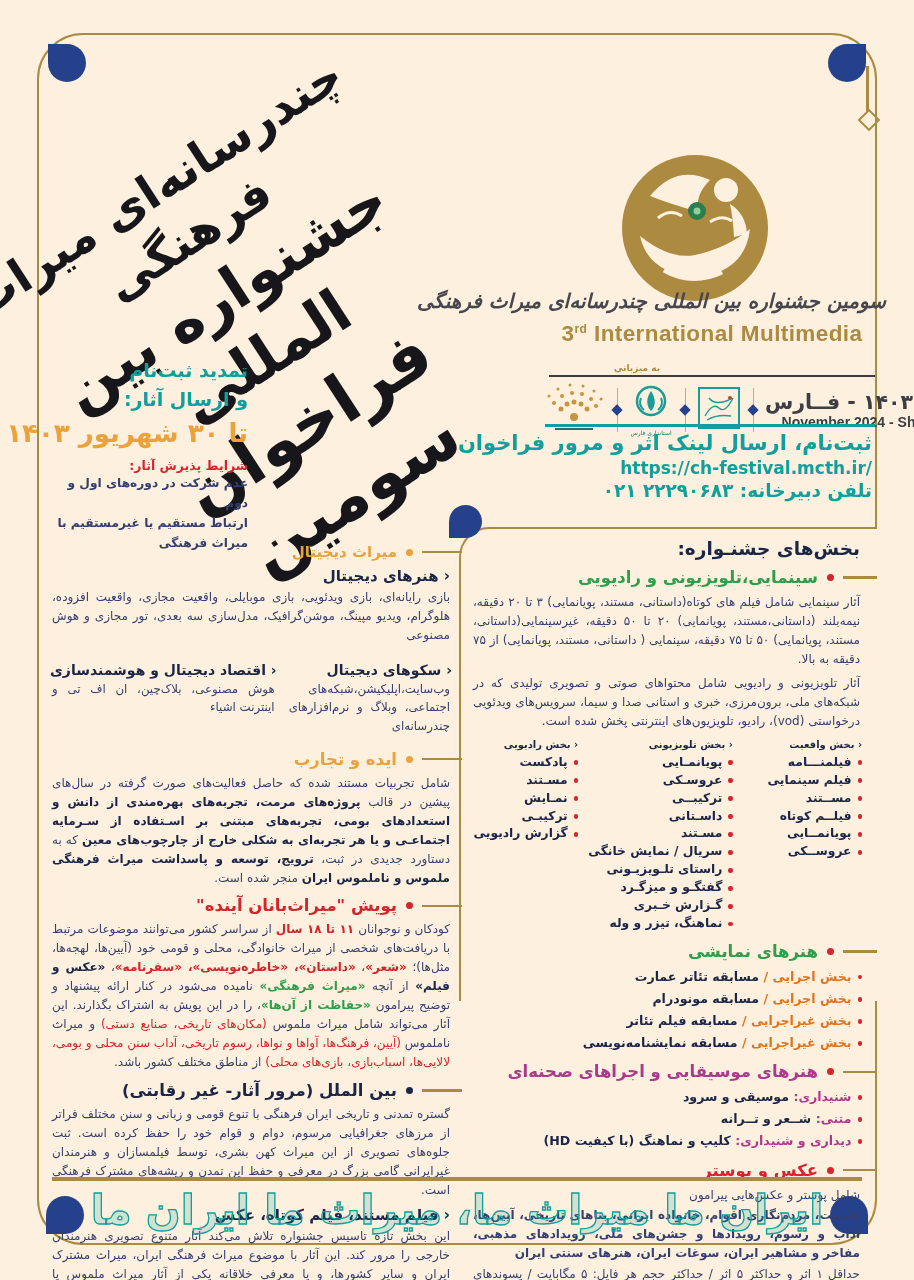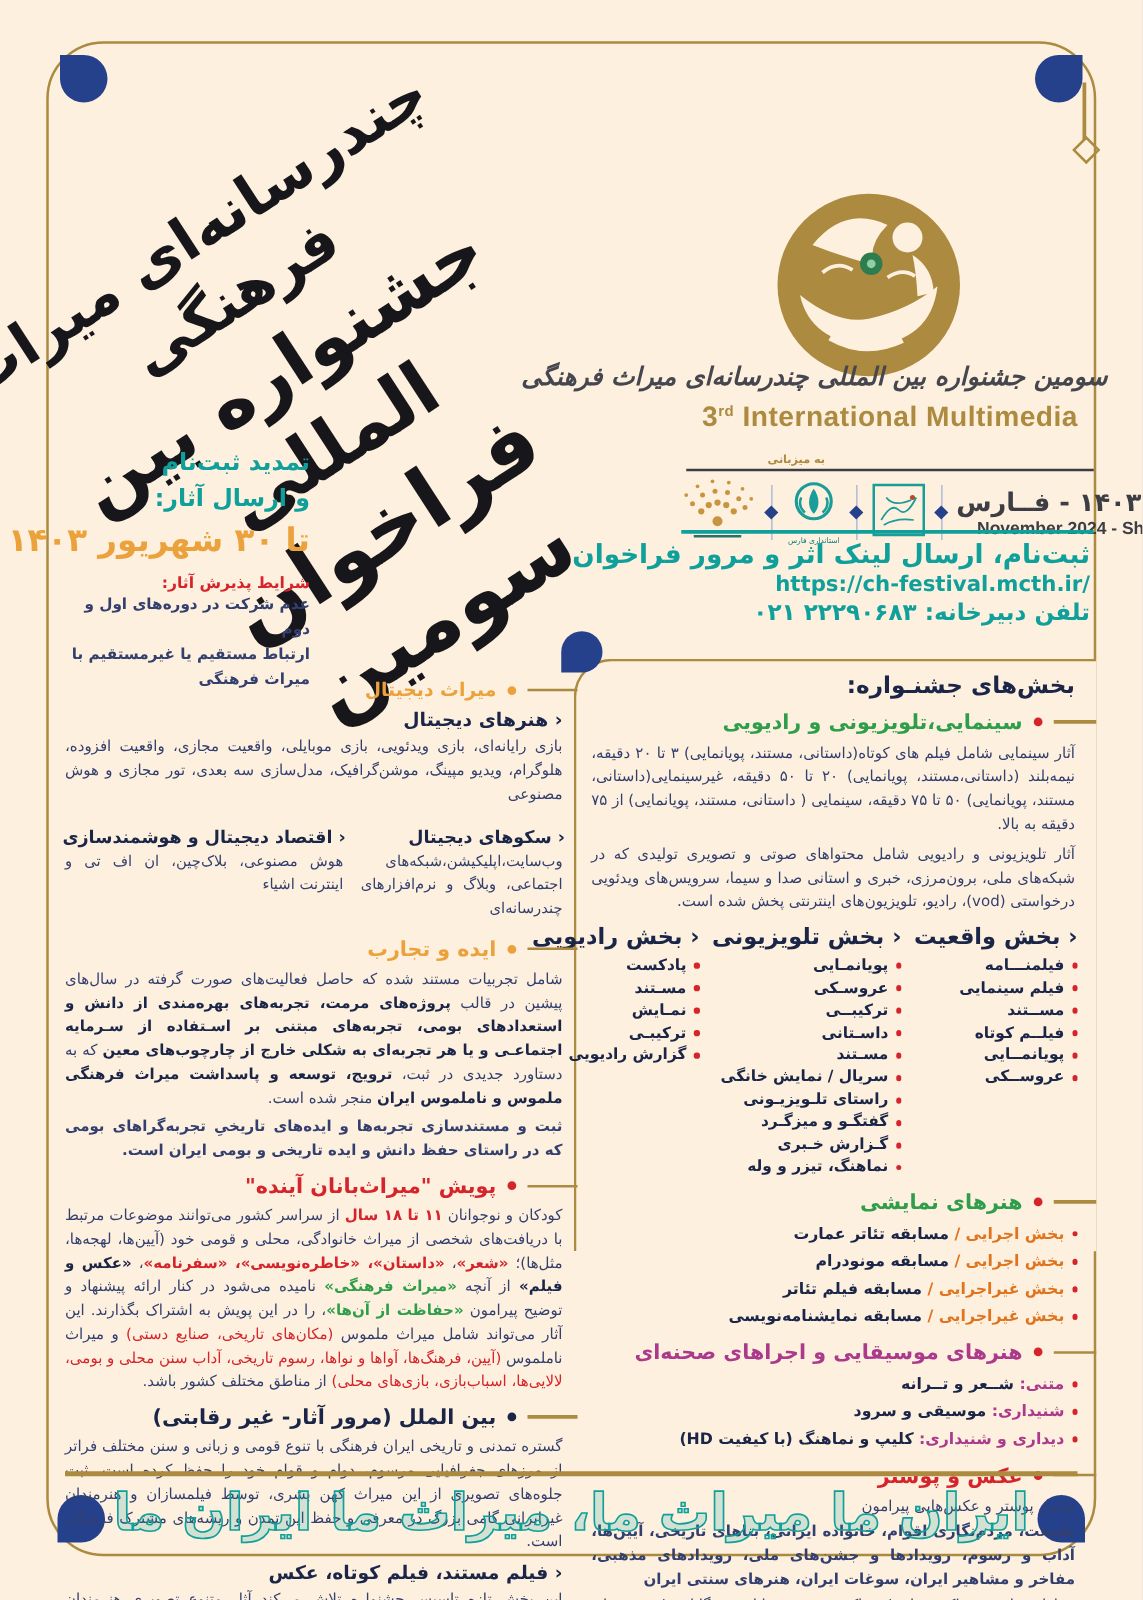--- a/index.html
+++ b/index.html
@@ -95,21 +95,21 @@
   .h-navy{color:var(--navyd);} .h-magenta{color:var(--magenta);}
   .d-red{background:var(--red);} .d-amber{background:var(--amber);} .d-navy{background:var(--navyd);}
 
   .body-p{color:var(--navy);font-size:12px;line-height:1.58;text-align:justify;margin:0 2px 5px;}
   .body-p.bold{font-weight:bold;}
   .sub-h{color:var(--navyd);font-weight:bold;font-size:15px;margin:6px 2px 3px;}
   .sub-h .chev{color:var(--navyd);font-weight:bold;}
 
   .subcols{display:flex;gap:10px;margin-top:8px;}
   .sc{flex:1;}
-  .sc .sc-h{color:var(--navyd);font-weight:bold;font-size:18px;white-space:nowrap;margin-bottom:4px;}
+  .sc .sc-h{color:var(--navyd);font-weight:bold;font-size:10px;white-space:nowrap;margin-bottom:4px;}
   .li{display:flex;align-items:center;line-height:1.46;}
   .li .dot{width:4.5px;height:4.5px;border-radius:50%;background:var(--red);flex:none;margin-left:6px;}
   .li .li-t{color:var(--navyd);font-size:12.3px;font-weight:bold;white-space:nowrap;}
   .runlist .li{line-height:1.55;margin-bottom:2px;}
   .runlist .li .li-t{white-space:normal;font-weight:normal;}
   .runlist .li .li-t span{font-size:12.6px;}
 
   .n{color:var(--navy);} .nb{color:var(--navyd);font-weight:bold;}
   .r{color:var(--red);} .rb{color:var(--red);font-weight:bold;}
   .gb{color:var(--green);font-weight:bold;} .mb{color:var(--magenta);font-weight:bold;}
@@ -383,25 +383,25 @@
       </div>
 
     <div class="hrow">
       <span class="hline"></span>
       <span class="hdot d-red"></span>
       <span class="htxt h-magenta">هنرهای موسیقایی و اجراهای صحنه‌ای</span>
     </div>
     <div class="runlist">
         <div class="li">
           <span class="dot"></span>
+          <span class="li-t"><span class="mb">شنیداری: </span><span class="nb">موسیقی و سرود</span></span>
+        </div>
+        <div class="li">
+          <span class="dot"></span>
           <span class="li-t"><span class="mb">متنی: </span><span class="nb">شــعر و تــرانه</span></span>
-        </div>
-        <div class="li">
-          <span class="dot"></span>
-          <span class="li-t"><span class="mb">شنیداری: </span><span class="nb">موسیقی و سرود</span></span>
         </div>
         <div class="li">
           <span class="dot"></span>
           <span class="li-t"><span class="mb">دیداری و شنیداری: </span><span class="nb">کلیپ و نماهنگ (با کیفیت HD)</span></span>
         </div>
       </div>
 
     <div class="hrow">
       <span class="hline"></span>
       <span class="hdot d-red"></span>
@@ -430,21 +430,20 @@
         <p class="body-p">هوش مصنوعی، بلاک‌چین، ان اف تی و اینترنت اشیاء</p>
       </div>
     </div>
 
     <div class="hrow">
       <span class="hline"></span>
       <span class="hdot d-amber"></span>
       <span class="htxt h-amber">ایده و تجارب</span>
     </div>
     <p class="body-p"><span class="n">شامل تجربیات مستند شده که حاصل فعالیت‌های صورت گرفته در سال‌های پیشین در قالب </span><span class="nb">پروژه‌های مرمت، تجربه‌های بهره‌مندی از دانش و استعدادهای بومی، تجربه‌های مبتنی بر اسـتفاده از سـرمایه اجتماعـی و یا هر تجربه‌ای به شکلی خارج از چارچوب‌های معین</span><span class="n"> که به دستاورد جدیدی در ثبت، </span><span class="nb">ترویج، توسعه و پاسداشت میراث فرهنگی ملموس و ناملموس ایران</span><span class="n"> منجر شده است.</span></p>
-    <p class="body-p bold">ثبت و مستندسازی تجربه‌ها و ایده‌های تاریخیِ تجربه‌گراهای بومی که در راستای حفظ دانش و ایده تاریخی و بومی ایران است.</p>
 
     <div class="hrow">
       <span class="hline"></span>
       <span class="hdot d-red"></span>
       <span class="htxt h-red">پویش "میراث‌بانان آینده"</span>
     </div>
     <p class="body-p"><span class="n">کودکان و نوجوانان </span><span class="rb">۱۱ تا ۱۸ سال</span><span class="n"> از سراسر کشور می‌توانند موضوعات مرتبط با دریافت‌های شخصی از میراث خانوادگی، محلی و قومی خود (آیین‌ها، لهجه‌ها، مثل‌ها)؛ </span><span class="rb">«شعر»</span><span class="n">، </span><span class="rb">«داستان»، «خاطره‌نویسی»، «سفرنامه»</span><span class="n">، </span><span class="nb">«عکس و فیلم»</span><span class="n"> از آنچه </span><span class="gb">«میراث فرهنگی»</span><span class="n"> نامیده می‌شود در کنار ارائه پیشنهاد و توضیح پیرامون </span><span class="gb">«حفاظت از آن‌ها»</span><span class="n">، را در این پویش به اشتراک بگذارند. این آثار می‌تواند شامل میراث ملموس </span><span class="r">(مکان‌های تاریخی، صنایع دستی)</span><span class="n"> و میراث ناملموس </span><span class="r">(آیین، فرهنگ‌ها، آواها و نواها، رسوم تاریخی، آداب سنن محلی و بومی، لالایی‌ها، اسباب‌بازی، بازی‌های محلی)</span><span class="n"> از مناطق مختلف کشور باشد.</span></p>
 
     <div class="hrow">
       <span class="hline"></span>

